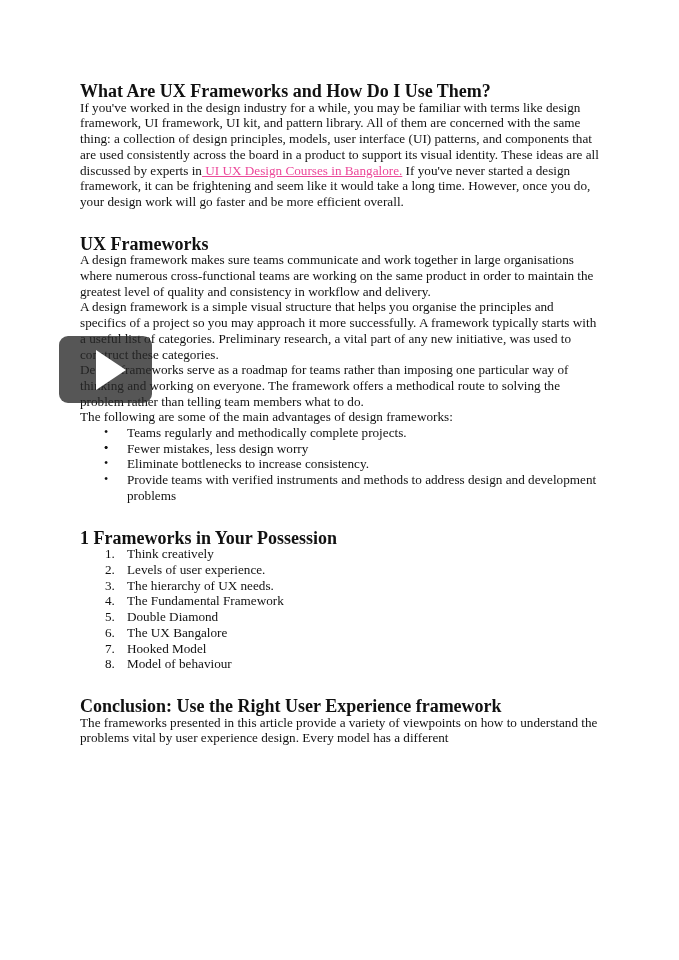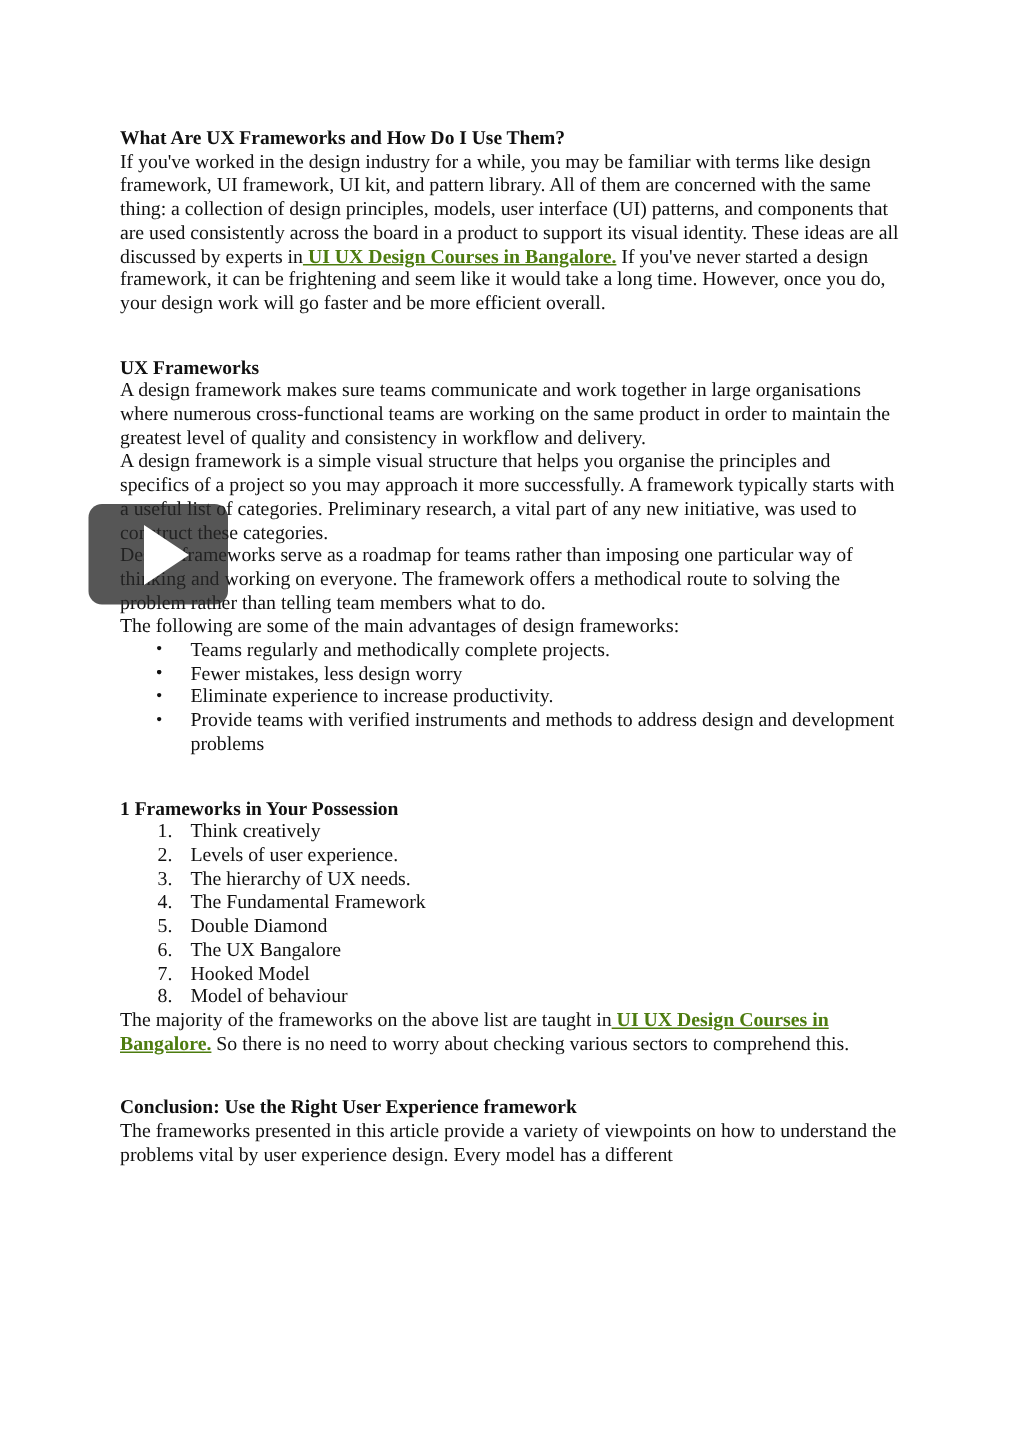--- a/index.html
+++ b/index.html
@@ -19,21 +19,21 @@
     position: relative;
     width: 679px;
     height: 960px;
     overflow: hidden;
     background: #ffffff;
   }
   .content {
     padding: 84px 79px 0 80px;
   }
   h2 {
-    font-size: 13px;
+    font-size: 18px;
     line-height: 15.7px;
     font-weight: bold;
     margin: 27px 0 0 0;
   }
   h2.first { margin-top: 0; }
   p { margin: 0; }
   ul, ol {
     margin: 0;
     padding: 0;
     list-style: none;
@@ -47,22 +47,22 @@
     left: 24px;
     top: 0;
     font-size: 12px;
   }
   li .num {
     position: absolute;
     left: 25px;
     top: 0;
   }
   .doclink {
-    color: #4d7c0f;
-    font-weight: bold;
+    color: #ec4899;
+    font-weight: normal;
     text-decoration: underline;
     cursor: pointer;
   }
   .video-overlay {
     position: absolute;
     left: 59px;
     top: 336px;
     width: 93px;
     height: 67px;
     background: rgba(38, 38, 38, 0.78);
@@ -93,36 +93,35 @@
     <h2>UX Frameworks</h2>
     <p>A design framework makes sure teams communicate and work together in large organisations where numerous cross-functional teams are working on the same product in order to maintain the greatest level of quality and consistency in workflow and delivery.</p>
     <p>A design framework is a simple visual structure that helps you organise the principles and specifics of a project so you may approach it more successfully. A framework typically starts with a useful list of categories. Preliminary research, a vital part of any new initiative, was used to construct these categories.</p>
     <p>Design frameworks serve as a roadmap for teams rather than imposing one particular way of thinking and working on everyone. The framework offers a methodical route to solving the problem rather than telling team members what to do.</p>
 
     <p>The following are some of the main advantages of design frameworks:</p>
     <ul>
       <li><span class="marker">•</span><span>Teams regularly and methodically complete projects.</span></li>
       <li><span class="marker">•</span></li>
       <li><span class="marker">•</span><span>Fewer mistakes, less design worry</span></li>
-      <li><span class="marker">•</span><span>Eliminate experience to increase productivity.</span></li>
+      <li><span class="marker">•</span><span>Eliminate bottlenecks to increase consistency.</span></li>
       <li><span class="marker">•</span><span>Provide teams with verified instruments and methods to address design and development problems</span></li>
     </ul>
 
     <h2>1 Frameworks in Your Possession</h2>
     <ol>
       <li><span class="num">1.</span><span>Think creatively</span></li>
       <li><span class="num">2.</span><span>Levels of user experience.</span></li>
       <li><span class="num">3.</span><span>The hierarchy of UX needs.</span></li>
       <li><span class="num">4.</span><span>The Fundamental Framework</span></li>
       <li><span class="num">5.</span><span>Double Diamond</span></li>
       <li><span class="num">6.</span><span>The UX Bangalore</span></li>
       <li><span class="num">7.</span><span>Hooked Model</span></li>
       <li><span class="num">8.</span><span>Model of behaviour</span></li>
     </ol>
-    <p><span>The majority of the frameworks on the above list are taught in</span><a class="doclink"> UI UX Design Courses in Bangalore.</a><span> So there is no need to worry about checking various sectors to comprehend this.</span></p>
 
     <h2>Conclusion: Use the Right User Experience framework</h2>
     <p>The frameworks presented in this article provide a variety of viewpoints on how to understand the problems vital by user experience design. Every model has a different</p>
 
   </div>
 
   <div class="video-overlay">
     <span class="play-triangle"></span>
   </div>
 </div>

